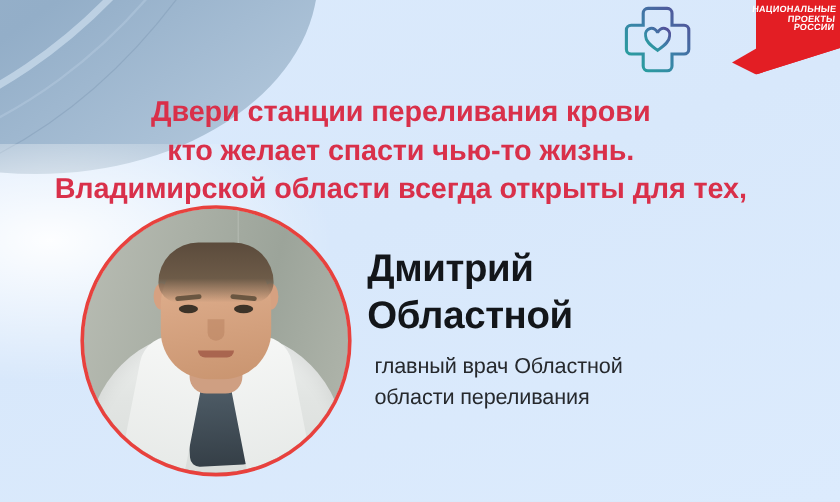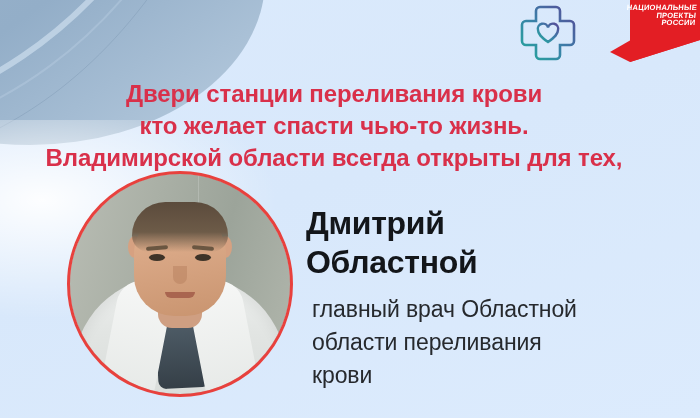--- a/index.html
+++ b/index.html
@@ -254,21 +254,21 @@
     font-size: 32px;
     line-height: 1.22;
     letter-spacing: -0.3px;
   }
   .person-role {
     position: absolute;
     left: 312px;
     top: 293px;
     width: 380px;
     color: #26292d;
-    font-size: 23px;
+    font-size: 18px;
     line-height: 1.44;
     letter-spacing: -0.1px;
   }
   .person-role div, .person-name div { white-space: nowrap; }
 </style>
 </head>
 <body>
 
 <div class="poster">
 
@@ -340,16 +340,15 @@
   </div>
 
   <div class="person-name">
     <div>Дмитрий</div>
     <div>Областной</div>
   </div>
 
   <div class="person-role">
     <div>главный врач Областной</div>
     <div>области переливания</div>
-    <div>крови</div>
   </div>
 
 </div>
 
 </body></html>

